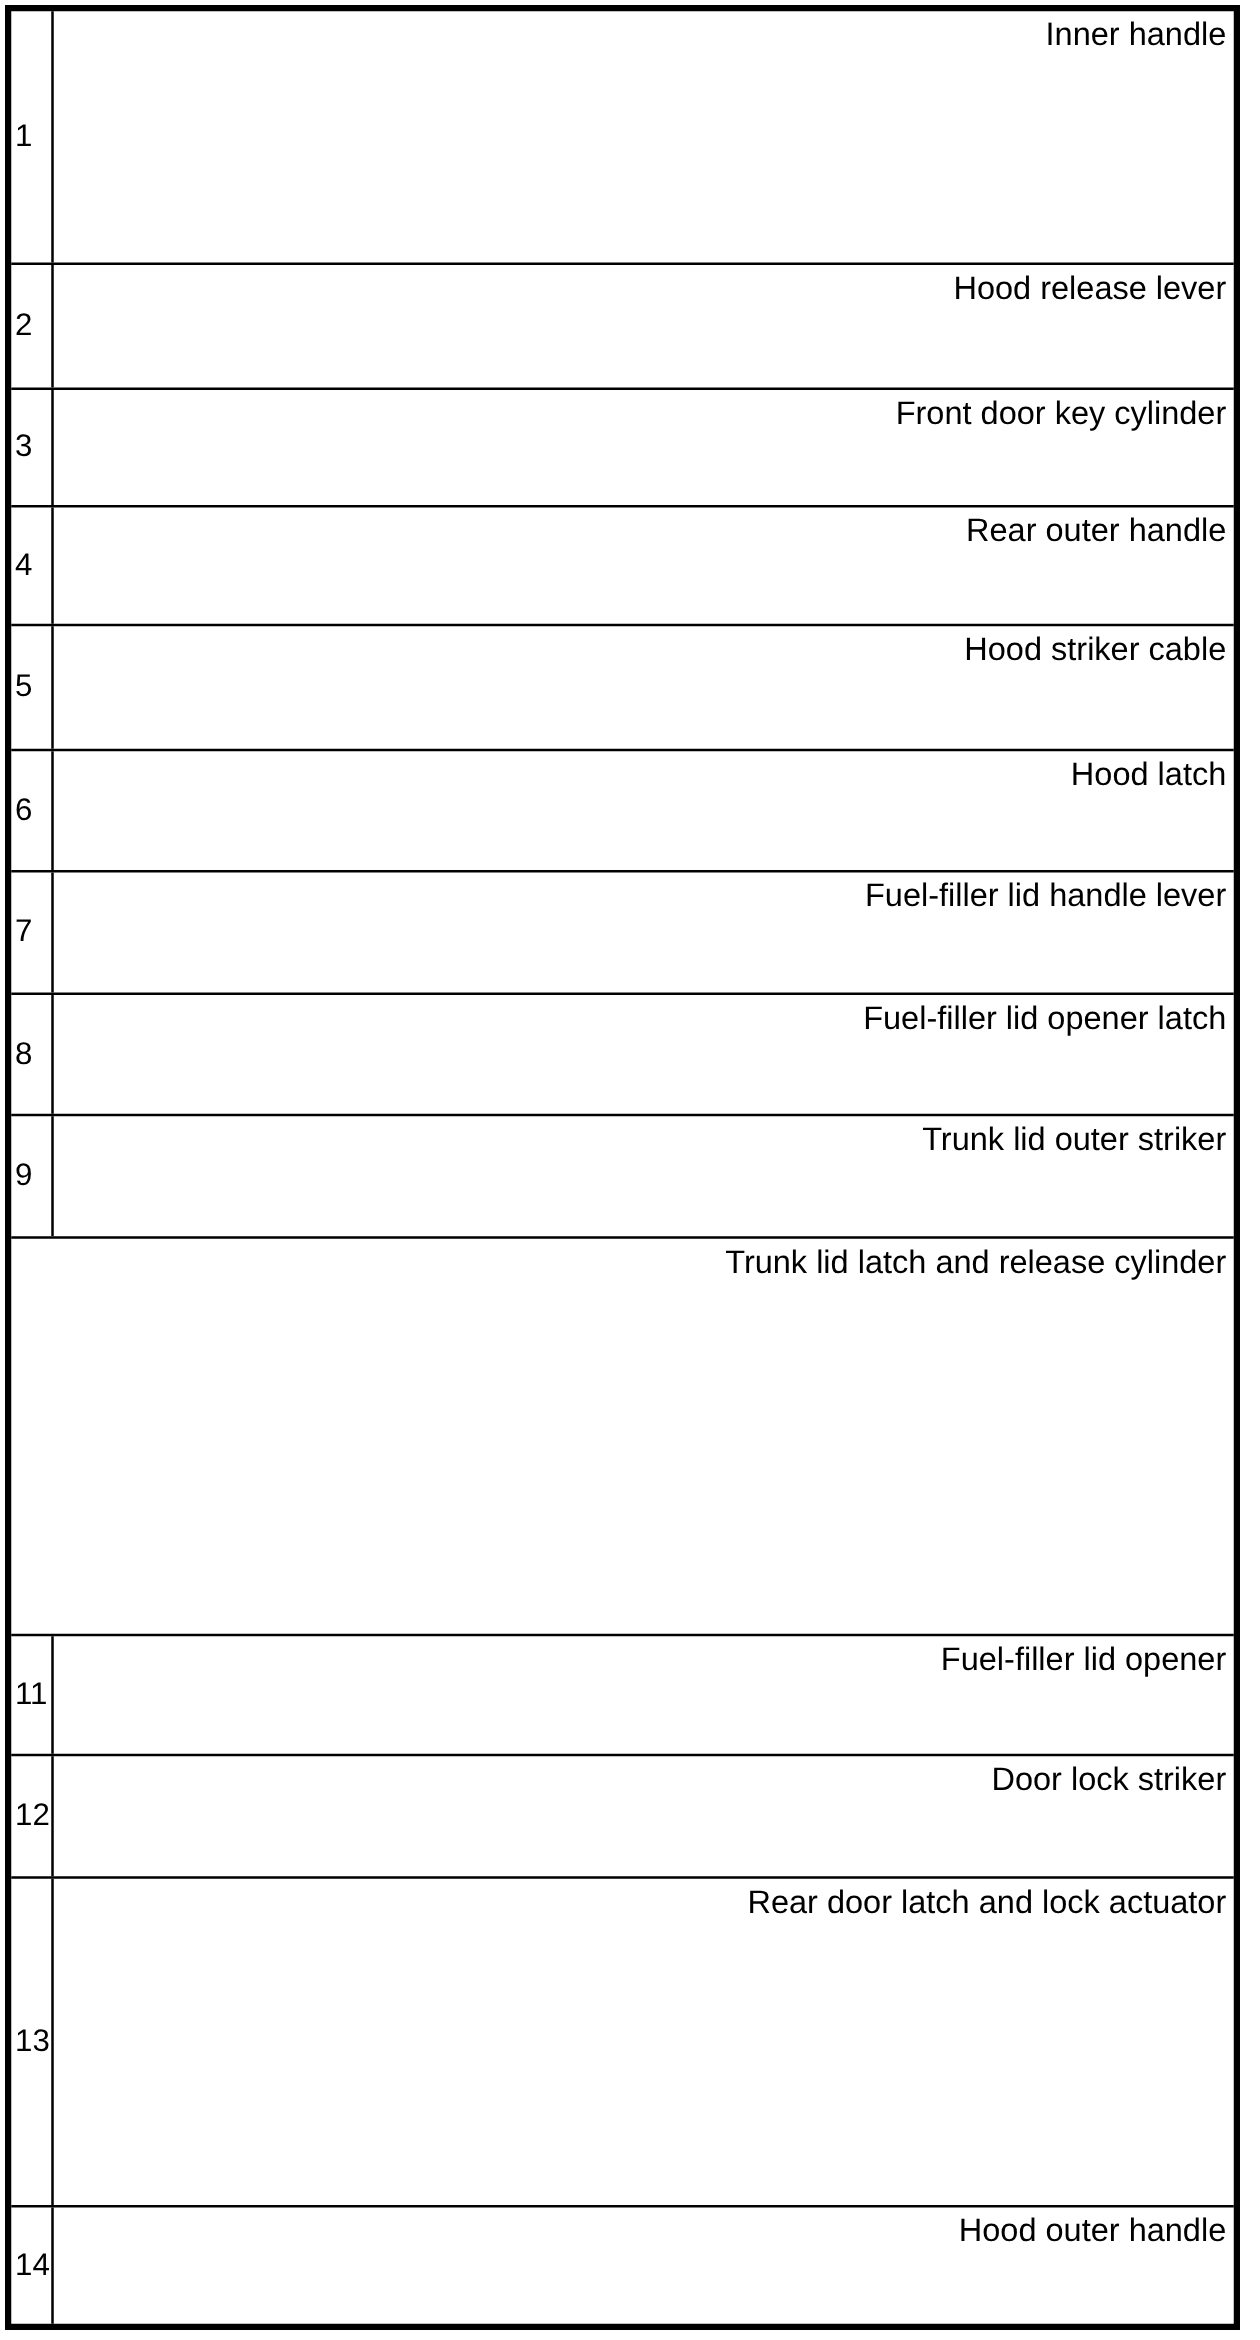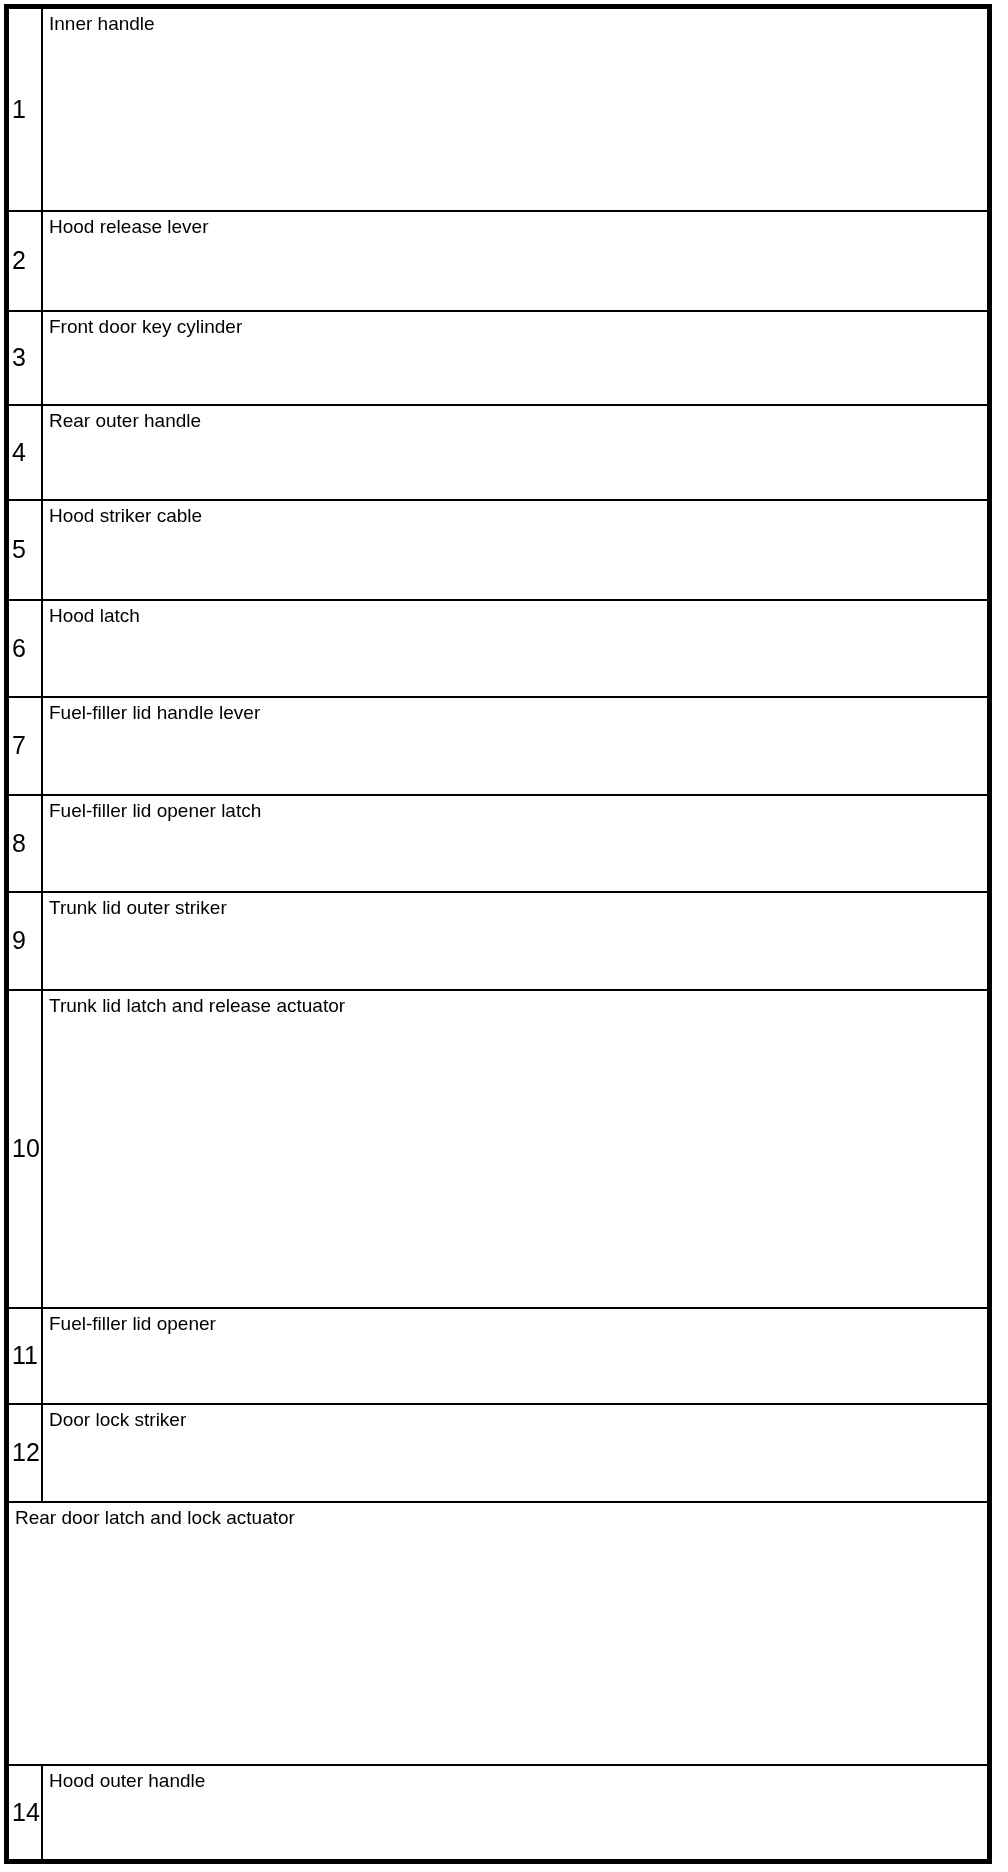--- a/index.html
+++ b/index.html
@@ -47,23 +47,24 @@
     border-right: 2px solid #000000;
     display: flex;
     align-items: center;
     padding-left: 3px;
     font-size: 25px;
     line-height: 1.1;
   }
   .td-label {
     flex: 1 1 auto;
     box-sizing: border-box;
-    padding: 4px 22px 0 6px;
-    font-size: 19px;
+    padding: 4px 6px 0 6px;
+    font-size: 26px;
     line-height: 1.15;
+    text-align: right;
   }
 </style>
 </head>
 <body>
 
 <div class="parts-table">
 
   <div class="tr">
     <div class="td-num">
         <span>1</span>
@@ -121,41 +122,41 @@
   </div>
 
   <div class="tr">
     <div class="td-num">
         <span>9</span>
       </div>
     <div class="td-label"><span>Trunk lid outer striker</span></div>
   </div>
 
   <div class="tr">
-    <div class="td-num">
-        <span>10</span>
-      </div>
-    <div class="td-label"><span>Trunk lid latch and release actuator</span></div>
+    <div class="td-label"><span>Trunk lid latch and release cylinder</span></div>
   </div>
 
   <div class="tr">
     <div class="td-num">
         <span>11</span>
       </div>
     <div class="td-label"><span>Fuel-filler lid opener</span></div>
   </div>
 
   <div class="tr">
     <div class="td-num">
         <span>12</span>
       </div>
     <div class="td-label"><span>Door lock striker</span></div>
   </div>
 
   <div class="tr">
+    <div class="td-num">
+        <span>13</span>
+      </div>
     <div class="td-label"><span>Rear door latch and lock actuator</span></div>
   </div>
 
   <div class="tr">
     <div class="td-num">
         <span>14</span>
       </div>
     <div class="td-label"><span>Hood outer handle</span></div>
   </div>
 

